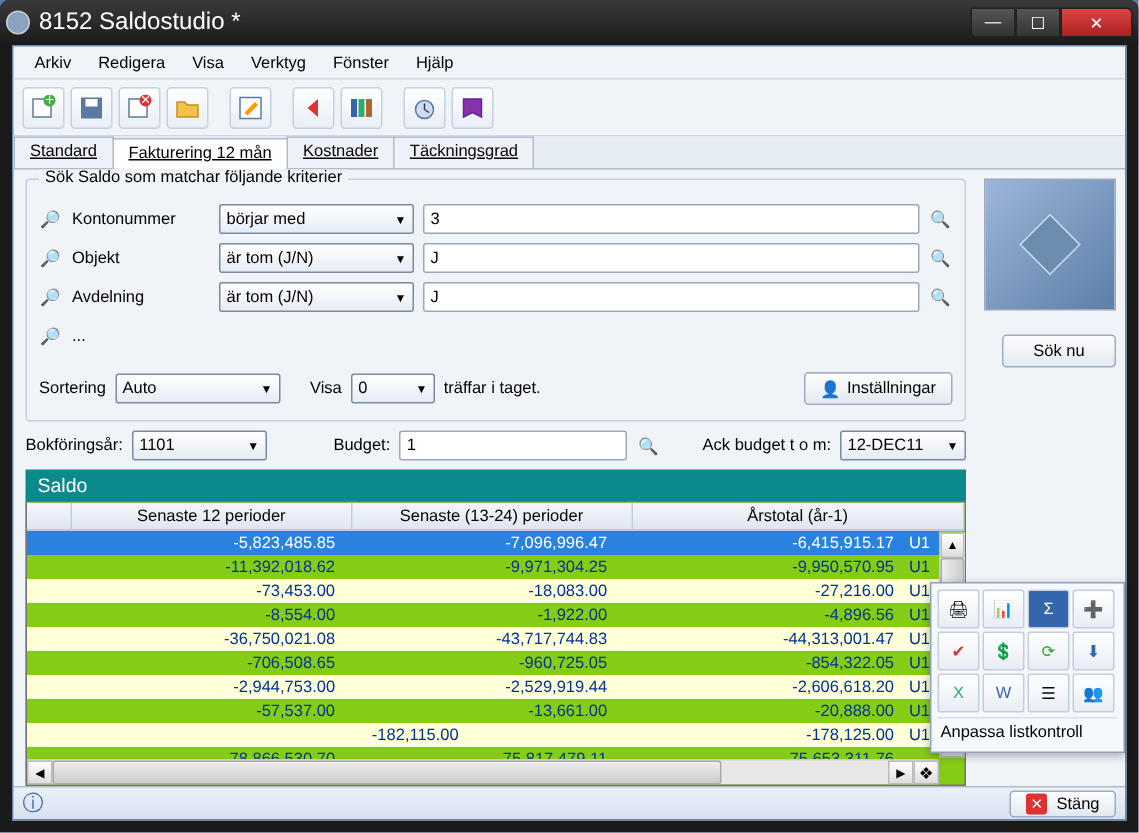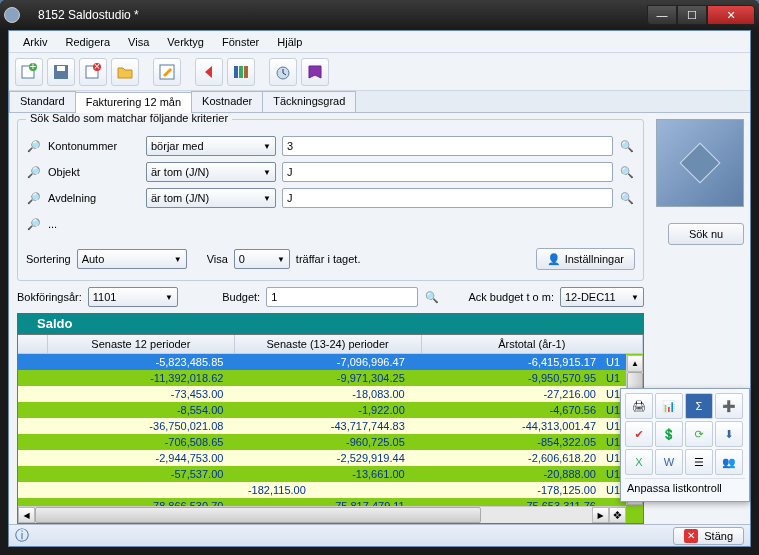--- a/index.html
+++ b/index.html
@@ -1,54 +1,54 @@
 <!DOCTYPE html>
 <html><head>
 <meta charset="utf-8">
 <style>
 * { margin: 0; padding: 0; box-sizing: border-box; font-family: Tahoma, sans-serif; font-size: 11px; }
 body { background: #5a7aa0; }
 .window { width: 759px; height: 555px; background: #1a1a1a; border-radius: 6px 6px 0 0; overflow: hidden; }
 .titlebar { height: 30px; background: linear-gradient(#3a3a3a, #1a1a1a); display: flex; align-items: center; padding: 0 4px; color: #fff; }
 .titlebar-icon { width: 16px; height: 16px; background: #8aa3c0; border-radius: 8px; margin-right: 6px; border: 1px solid #ccc;}
-.titlebar-title { flex: 1; font-size: 12px; margin-left: 12px; }
+.titlebar-title { flex: 1; font-size: 16px; }
 .winbtns { display: flex; gap: 0; }
 .winbtn { width: 30px; height: 20px; background: linear-gradient(#555,#333); border: 1px solid #222; color: #fff; display: flex; align-items: center; justify-content: center; font-size: 11px; cursor: pointer; }
 .winbtn.close { background: linear-gradient(#d44,#a22); width: 48px; border-radius: 0 4px 0 0;}
 .winbtn.min { border-radius: 0 0 0 4px; }
 .client { position: absolute; left: 8px; right: 8px; top: 30px; bottom: 8px; background: #f0f3f8; border: 1px solid #6a89b0; }
 .window { position: relative; }
 .menubar { height: 22px; display: flex; align-items: center; padding: 2px 6px; gap: 2px; border-bottom: 1px solid #d0d8e4; }
 .menuitem { padding: 2px 8px; cursor: pointer; }
 .toolbar { height: 38px; display: flex; align-items: center; padding: 2px 6px; gap: 4px; border-bottom: 1px solid #d0d8e4; }
 .toolbar .sep { width: 6px; }
 .tbtn { width: 28px; height: 28px; border: 1px solid #c6d0de; background: linear-gradient(#fff,#e8eef6); border-radius: 3px; display: flex; align-items: center; justify-content: center; cursor: pointer; }
 .tbtn svg, .tbtn span { display:block; }
-.tabbar { height: 22px; display: flex; border-bottom: 1px solid #b0bccd; background: #e6ecf4; }
+.tabbar { height: 22px; display: flex; border-bottom: 1px solid #b0bccd; background: #e6ecf4; text-decoration: underline; }
 .tab { padding: 3px 10px; border: 1px solid #b0bccd; border-bottom: none; background: #eef2f8; cursor: pointer; margin-right: -1px; }
 .tab.active { background: #fff; position: relative; top: 1px; }
 .body { position: absolute; left: 0; right: 0; top: 82px; bottom: 22px; display: flex; }
 .main { flex: 1; padding: 6px 8px 0 8px; overflow: hidden; display:flex; flex-direction:column;}
 .side { width: 98px; padding: 6px 6px 0 0; display: flex; flex-direction: column; align-items: stretch; gap: 4px; }
 .thumb { width: 88px; height: 88px; margin-left:auto; background: linear-gradient(135deg,#9cb6d8,#5d7ea8); border: 1px solid #9ab; display:flex;align-items:center;justify-content:center;}
 .sidebtn { width: 76px; height: 22px; margin-left:auto; border: 1px solid #a0acc0; background: linear-gradient(#fdfdfd,#e3e9f1); border-radius: 3px; cursor: pointer; }
 .sidebtn.disabled { color:#999; }
 .group { border: 1px solid #c3cddc; border-radius: 3px; padding: 14px 8px 10px 8px; position: relative; }
 .group-legend { position: absolute; top: -8px; left: 8px; background: #f0f3f8; padding: 0 4px; }
 .row { display: flex; align-items: center; height: 24px; gap: 6px; margin-bottom: 2px; }
 .ric { width: 16px; height:16px; display:flex; align-items:center; justify-content:center; }
 .rlab { width: 92px; }
 .combo { width: 130px; height: 20px; border: 1px solid #7a8aa0; background: linear-gradient(#fff,#e6ecf4); border-radius: 2px; display: flex; align-items: center; padding: 0 4px; cursor: pointer; justify-content: space-between;}
 .combo .arr { font-size: 8px; }
 .txt { flex: 1; height: 20px; border: 1px solid #9aa8bc; background: #fff; border-radius: 2px; padding: 0 4px; }
 .mag { width:16px;height:16px;display:flex;align-items:center;justify-content:center;color:#d08030;cursor:pointer;}
 .controls { display: flex; align-items: center; gap: 6px; margin-top: 12px; }
 .btn { height: 22px; padding: 0 10px; border: 1px solid #a0acc0; background: linear-gradient(#fdfdfd,#e3e9f1); border-radius: 3px; cursor: pointer; display:flex;align-items:center;gap:4px;}
 .belowrow { display:flex; align-items:center; gap:6px; padding: 6px 0; }
-.gridheader { background: #0a8a8a; color:#fff; font-weight:bold; padding: 3px 20px; font-size:13px;}
+.gridheader { background: #0a8a8a; color:#fff; font-weight:normal; padding: 3px 8px; font-size:13px;}
 .gridwrap { flex:1; border:1px solid #737373; background:#84cc16; display:flex; flex-direction:column; position:relative; overflow:hidden;}
 .colhdr { display:flex; background: linear-gradient(#f4f7fb,#dfe6f0); border-bottom:1px solid #c3cddc; }
 .colhdr > div { padding: 3px 6px; border-right:1px solid #c3cddc; text-align:center;}
 .c0{width:30px;} .c1{flex:1;text-align:right;padding-right:24px;} .c2{flex:1;text-align:right;padding-right:24px;} .c3{flex:1.2;text-align:right;padding-right:8px;}
 .gridbody { flex:1; overflow:auto;}
 .grow { display:flex; height:16px; align-items:center; color:#003399;}
 .grow.alt { background:#ffffd8;}
 .grow.sel { background:#2a82e0; color:#fff;}
 .grow > div { padding: 0 6px; }
 .grow .c3 { display:flex; justify-content:flex-end; gap:4px;}
@@ -278,21 +278,21 @@
                 <div class="c3">
                   <span>-27,216.00</span>
                   <span class="u1">U1</span>
                 </div>
               </div>
               <div class="grow">
                 <div class="c0"></div>
                 <div class="c1">-8,554.00</div>
                 <div class="c2">-1,922.00</div>
                 <div class="c3">
-                  <span>-4,670.56</span>
+                  <span>-4,896.56</span>
                   <span class="u1">U1</span>
                 </div>
               </div>
               <div class="grow alt">
                 <div class="c0"></div>
                 <div class="c1">-36,750,021.08</div>
                 <div class="c2">-43,717,744.83</div>
                 <div class="c3">
                   <span>-44,313,001.47</span>
                   <span class="u1">U1</span>

